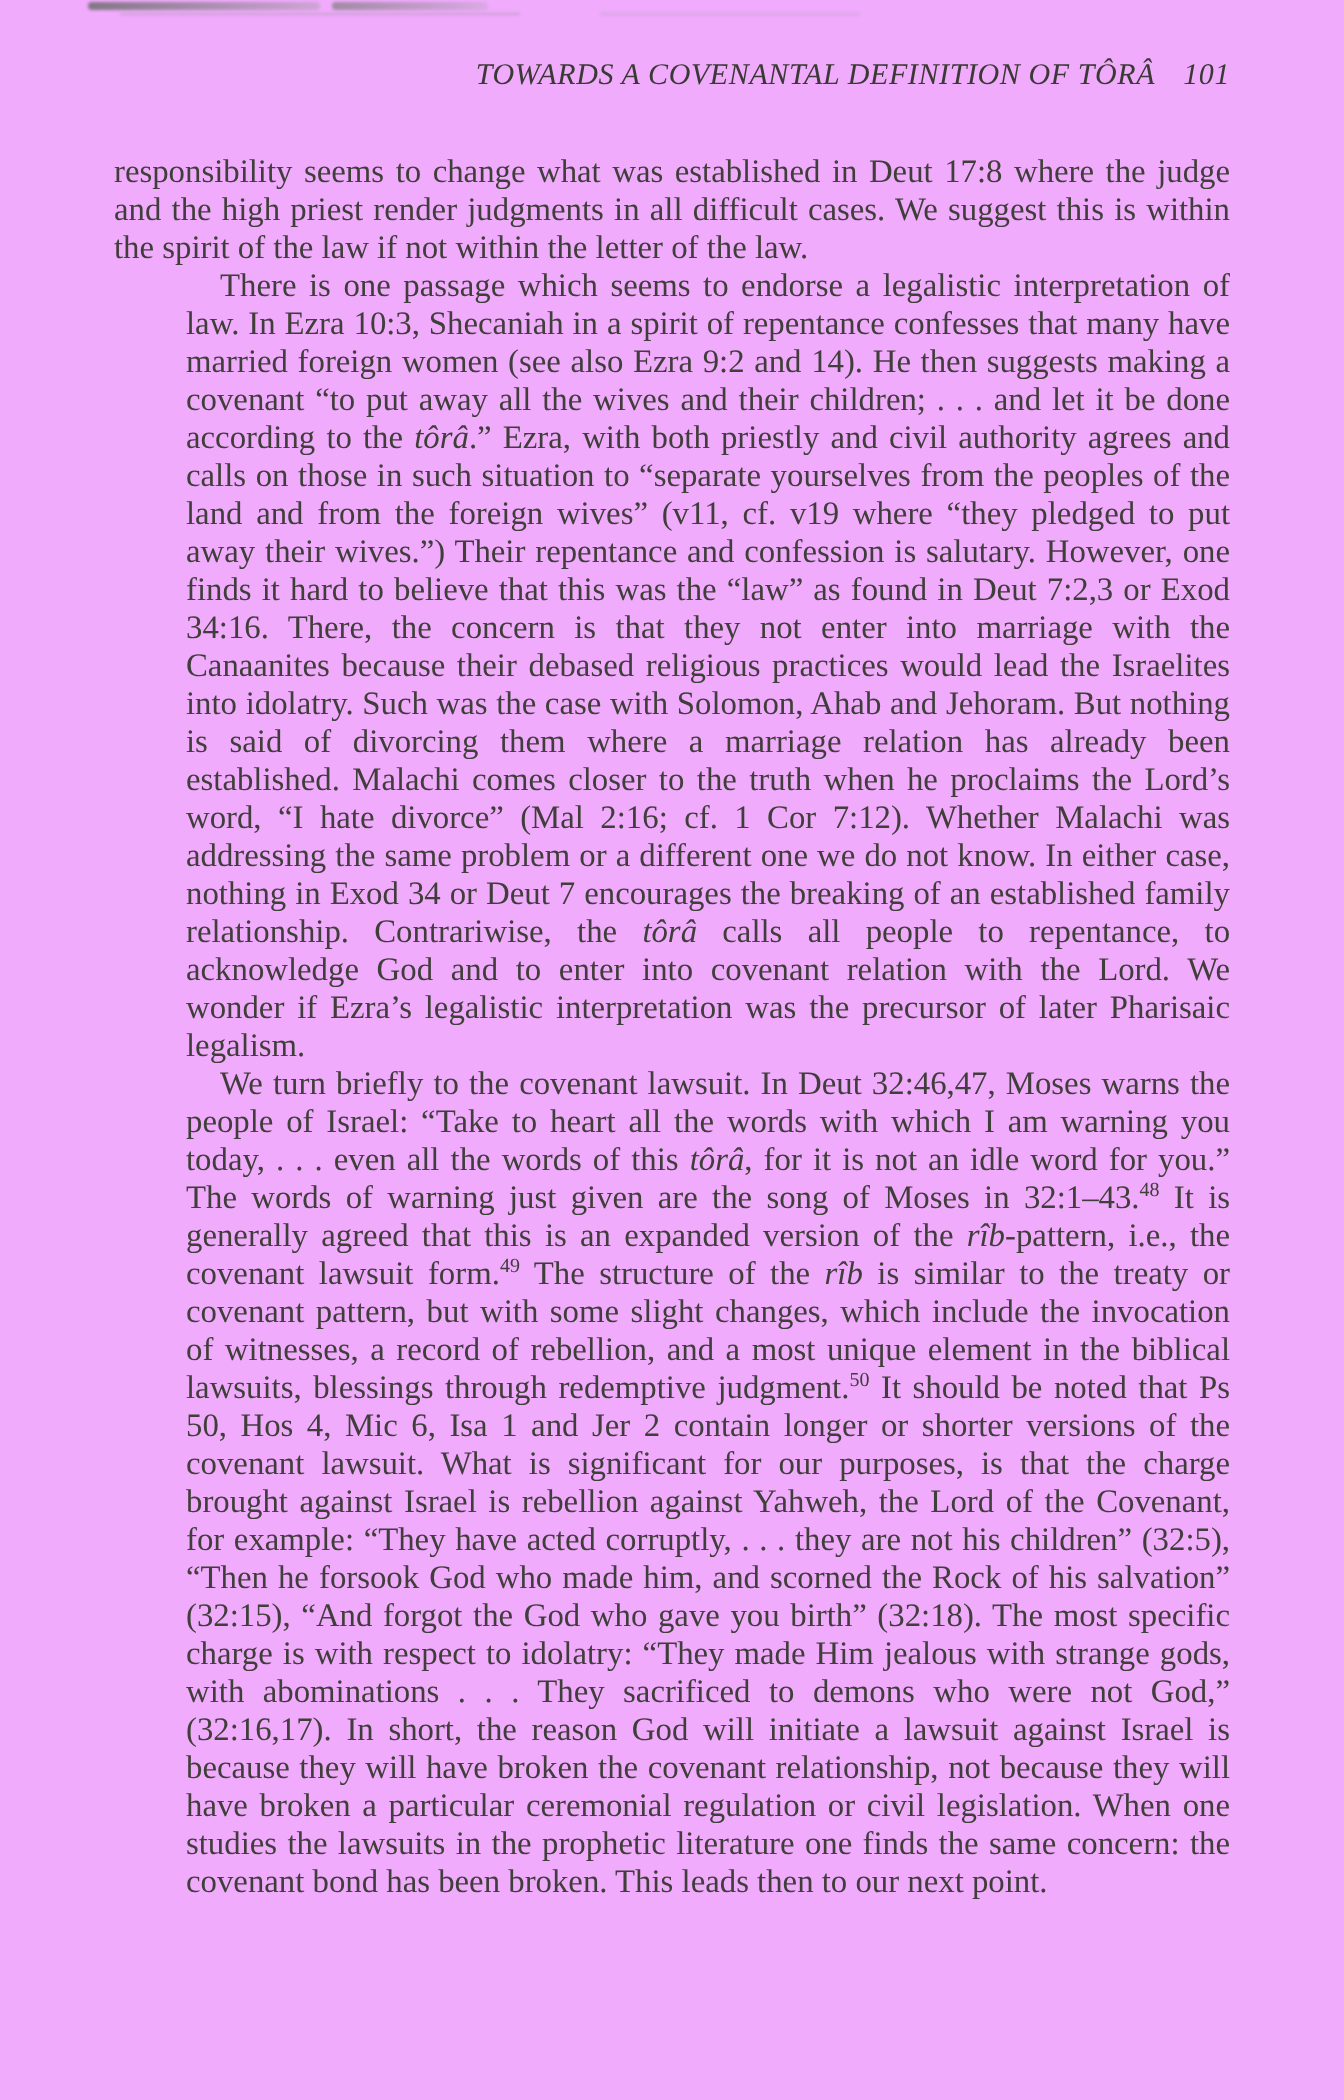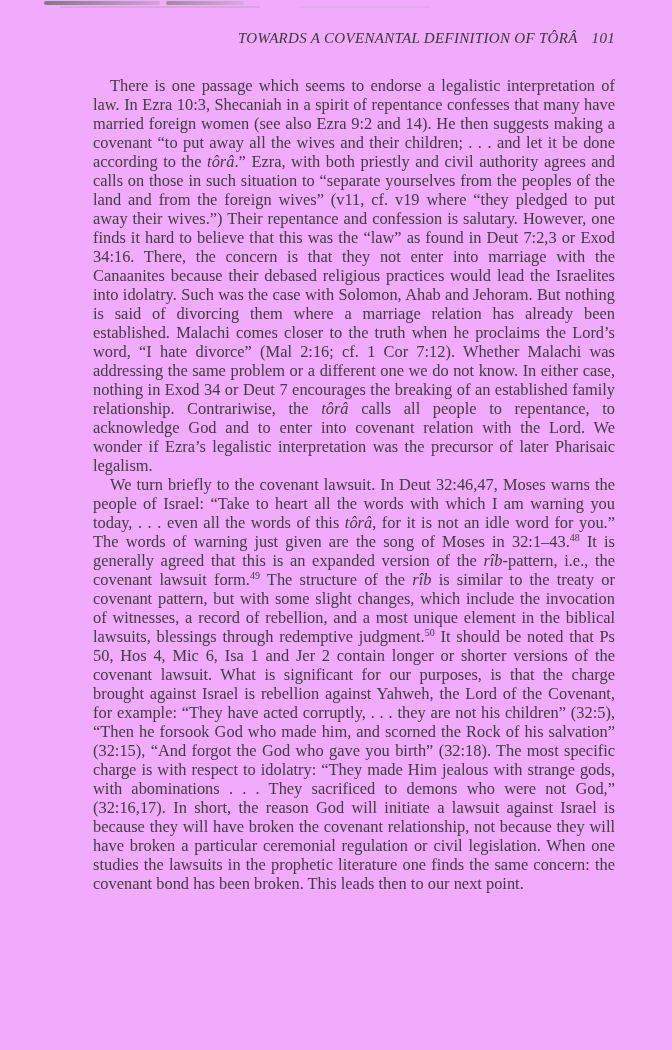--- a/index.html
+++ b/index.html
@@ -90,16 +90,17 @@
   <div class="artifact a1"></div>
   <div class="artifact a2"></div>
   <div class="artifact a3"></div>
   <div class="artifact a4"></div>
 
   <div class="running-header">
     <span>TOWARDS A COVENANTAL DEFINITION OF TÔRÂ</span><span class="pagenum">101</span>
   </div>
 
   <div class="body-text" style="color: rgb(64, 62, 58);">
+      <p class=""><span>responsibility seems to change what was established in Deut 17:8 where the judge and the high priest render judgments in all difficult cases. We suggest this is within the spirit of the law if not within the letter of the law.</span></p>
       <p class="indent"><span>There is one passage which seems to endorse a legalistic interpretation of law. In Ezra 10:3, Shecaniah in a spirit of repentance confesses that many have married foreign women (see also Ezra 9:2 and 14). He then suggests making a covenant “to put away all the wives and their children; . . . and let it be done according to the </span><i>tôrâ</i><span>.” Ezra, with both priestly and civil authority agrees and calls on those in such situation to “separate yourselves from the peoples of the land and from the foreign wives” (v11, cf. v19 where “they pledged to put away their wives.”) Their repentance and confession is salutary. However, one finds it hard to believe that this was the “law” as found in Deut 7:2,3 or Exod 34:16. There, the concern is that they not enter into marriage with the Canaanites because their debased religious practices would lead the Israelites into idolatry. Such was the case with Solomon, Ahab and Jehoram. But nothing is said of divorcing them where a marriage relation has already been established. Malachi comes closer to the truth when he proclaims the Lord’s word, “I hate divorce” (Mal 2:16; cf. 1 Cor 7:12). Whether Malachi was addressing the same problem or a different one we do not know. In either case, nothing in Exod 34 or Deut 7 encourages the breaking of an established family relationship. Contrariwise, the </span><i>tôrâ</i><span> calls all people to repentance, to acknowledge God and to enter into covenant relation with the Lord. We wonder if Ezra’s legalistic interpretation was the precursor of later Pharisaic legalism.</span></p>
       <p class="indent"><span>We turn briefly to the covenant lawsuit. In Deut 32:46,47, Moses warns the people of Israel: “Take to heart all the words with which I am warning you today, . . . even all the words of this </span><i>tôrâ</i><span>, for it is not an idle word for you.” The words of warning just given are the song of Moses in 32:1–43.</span><sup>48</sup><span> It is generally agreed that this is an expanded version of the </span><i>rîb</i><span>-pattern, i.e., the covenant lawsuit form.</span><sup>49</sup><span> The structure of the </span><i>rîb</i><span> is similar to the treaty or covenant pattern, but with some slight changes, which include the invocation of witnesses, a record of rebellion, and a most unique element in the biblical lawsuits, blessings through redemptive judgment.</span><sup>50</sup><span> It should be noted that Ps 50, Hos 4, Mic 6, Isa 1 and Jer 2 contain longer or shorter versions of the covenant lawsuit. What is significant for our purposes, is that the charge brought against Israel is rebellion against Yahweh, the Lord of the Covenant, for example: “They have acted corruptly, . . . they are not his children” (32:5), “Then he forsook God who made him, and scorned the Rock of his salvation” (32:15), “And forgot the God who gave you birth” (32:18). The most specific charge is with respect to idolatry: “They made Him jealous with strange gods, with abominations . . . They sacrificed to demons who were not God,” (32:16,17). In short, the reason God will initiate a lawsuit against Israel is because they will have broken the covenant relationship, not because they will have broken a particular ceremonial regulation or civil legislation. When one studies the lawsuits in the prophetic literature one finds the same concern: the covenant bond has been broken. This leads then to our next point.</span></p>
     </div>
 </div>
 
 </body></html>

